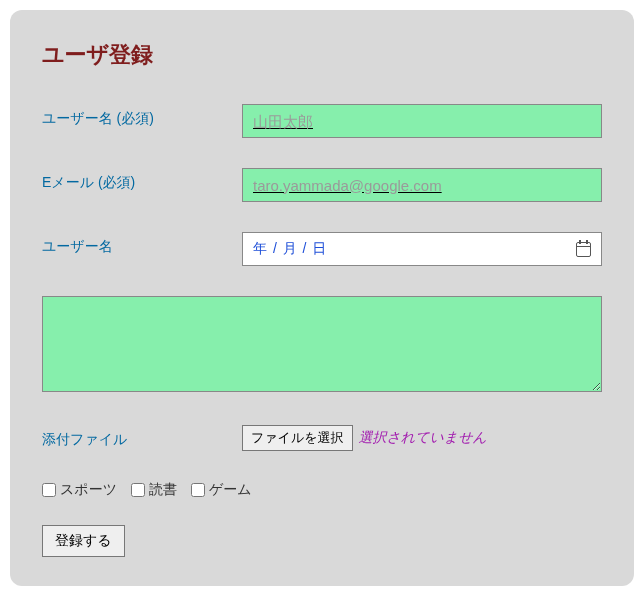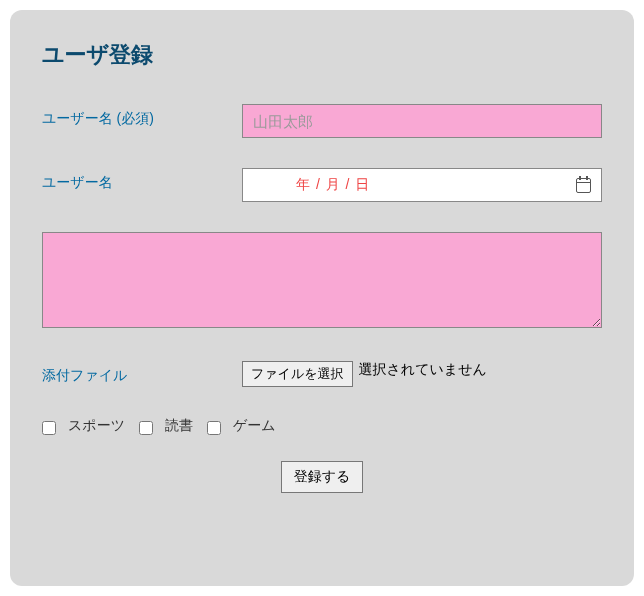--- a/index.html
+++ b/index.html
@@ -15,21 +15,21 @@
     width: 624px;
     min-height: 576px;
     background: #d9d9d9;
     border-radius: 12px;
     padding: 30px 32px 20px 32px;
     position: relative;
   }
   .title {
     font-size: 22px;
     font-weight: bold;
-    color: #0c4a6e;
+    color: #7f1d1d;
     margin: 0 0 34px 0;
   }
   .row {
     display: flex;
     align-items: flex-start;
     margin-bottom: 30px;
   }
   .row.tight { margin-bottom: 26px; }
   .label {
     width: 200px;
@@ -37,68 +37,69 @@
     padding-top: 6px;
     color: #0369a1;
   }
   .field { flex: 1; }
   .text-input {
     width: 100%;
     height: 34px;
     padding: 4px 10px;
     font-size: 15px;
     border: 1px solid #888;
-    background: #f9a8d4;
+    background: #86efac;
     font-family: inherit;
+    text-decoration: underline;
   }
   .text-input::placeholder { color: #9a9a9a; }
   .date-input {
     width: 100%;
     height: 34px;
     padding: 4px 10px;
     font-size: 14px;
     border: 1px solid #888;
     background: #fff;
     font-family: inherit;
     display: flex;
     align-items: center;
     justify-content: space-between;
     cursor: text;
   }
-  .date-text { color: #ef4444; letter-spacing: 1px; margin-left: 43px; }
+  .date-text { color: #1d4ed8; letter-spacing: 1px; }
   .cal-icon {
     width: 15px; height: 15px; border: 1.5px solid #555; border-radius: 2px;
     position: relative; display: inline-block;
   }
   .cal-icon:before {
     content: ""; position: absolute; top: 3px; left: 0; right: 0; height: 1.5px; background: #555;
   }
   .cal-icon:after {
     content: ""; position: absolute; top: -3px; left: 2px; width: 2px; height: 4px; background: #555;
     box-shadow: 7px 0 0 #555;
   }
   textarea.text-input {
     height: 96px;
     resize: both;
     padding: 6px 10px;
   }
-  .file-row { display: flex; align-items: flex-start; gap: 6px; }
+  .file-row { display: flex; align-items: center; gap: 6px; }
   .file-btn {
     padding: 3px 8px;
     font-size: 13px;
     border: 1px solid #777;
     background: #efefef;
     cursor: pointer;
     font-family: inherit;
   }
-  .file-status { font-size: 14px; color: #000000; }
+  .file-status { font-size: 14px; color: #a21caf; font-style: italic; }
   .checks { display: flex; align-items: center; gap: 14px; padding-top: 4px; }
-  .chk { display: inline-flex; align-items: flex-end; gap: 12px; cursor: pointer; }
+  .chk { display: inline-flex; align-items: center; gap: 4px; cursor: pointer; }
   .chk input { width: 14px; height: 14px; margin: 0; cursor: pointer; }
-  .submit-wrap { display: flex; justify-content: center; margin-top: 18px; }
+  .submit-wrap { display: flex; justify-content: flex-start; margin-top: 18px; }
   .submit-btn {
     padding: 6px 12px;
     font-size: 14px;
     border: 1px solid #777;
     background: #efefef;
     cursor: pointer;
     font-family: inherit;
   }
 </style>
 </head>
@@ -108,20 +109,26 @@
 
   <h2 class="title">ユーザ登録</h2>
 
   <div class="row">
     <div class="label">ユーザー名 (必須)</div>
     <div class="field">
       <input type="text" class="text-input" placeholder="山田太郎" style="">
     </div>
   </div>
 
+  <div class="row">
+    <div class="label">Eメール (必須)</div>
+    <div class="field">
+      <input type="text" class="text-input" placeholder="taro.yammada@google.com" style="">
+    </div>
+  </div>
 
   <div class="row">
     <div class="label">ユーザー名</div>
     <div class="field">
       <div class="date-input">
         <span class="date-text">年  / 月 / 日</span>
         <span class="cal-icon"></span>
       </div>
     </div>
   </div>

